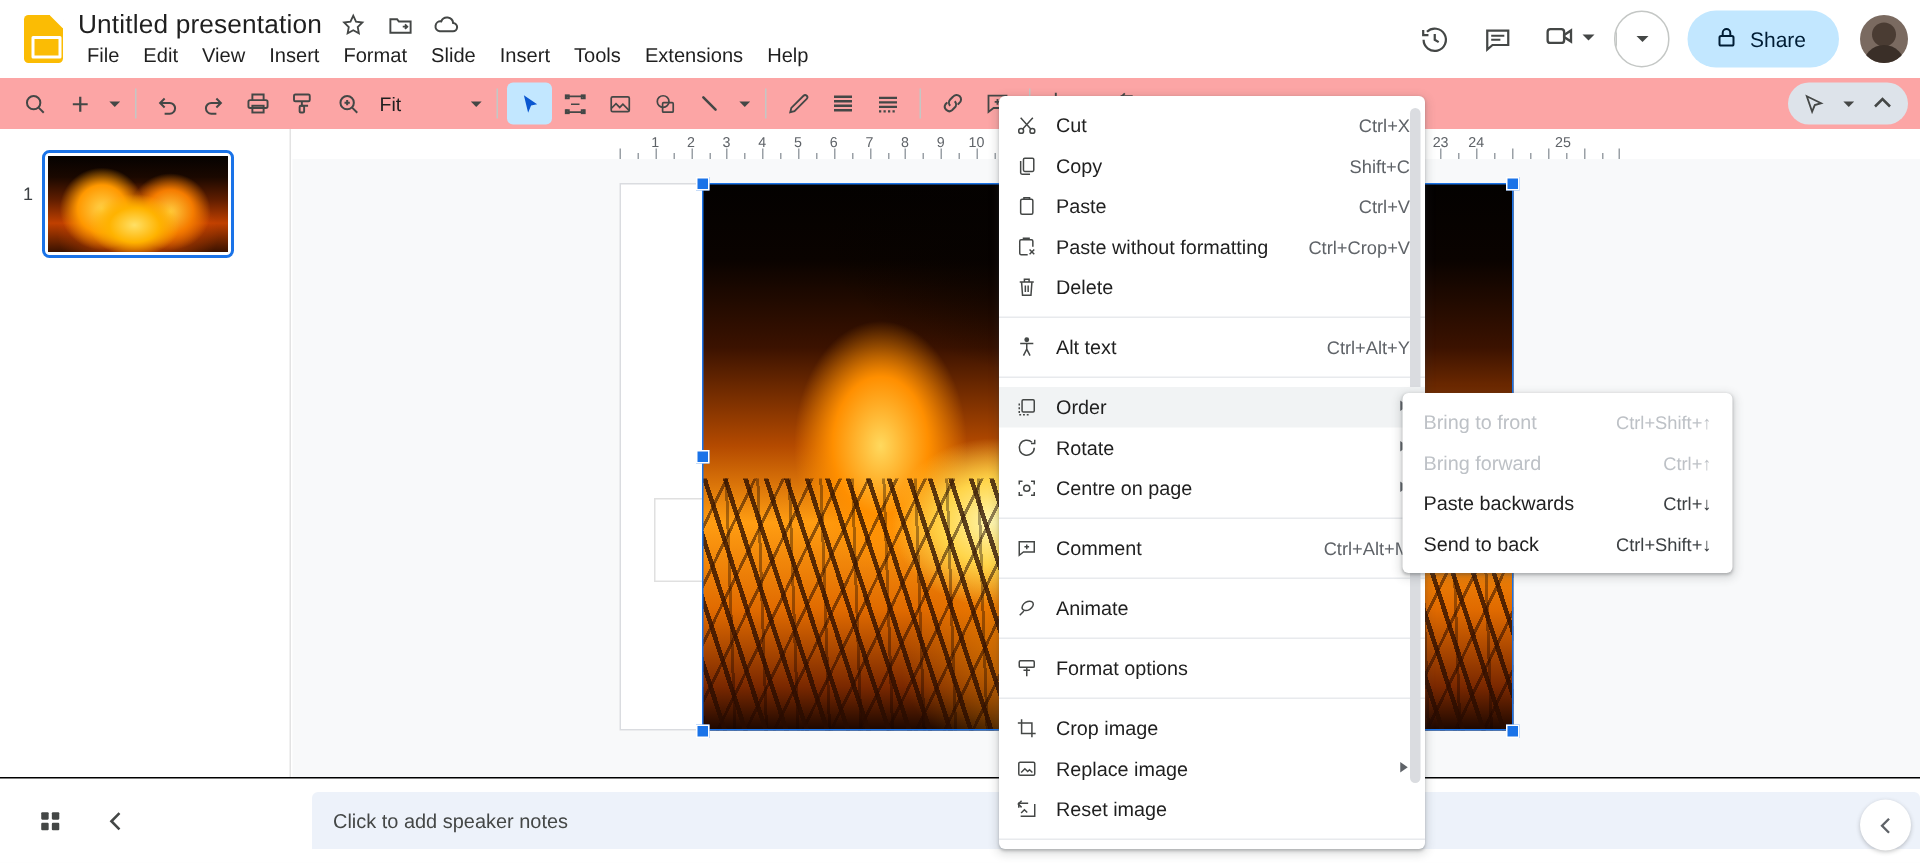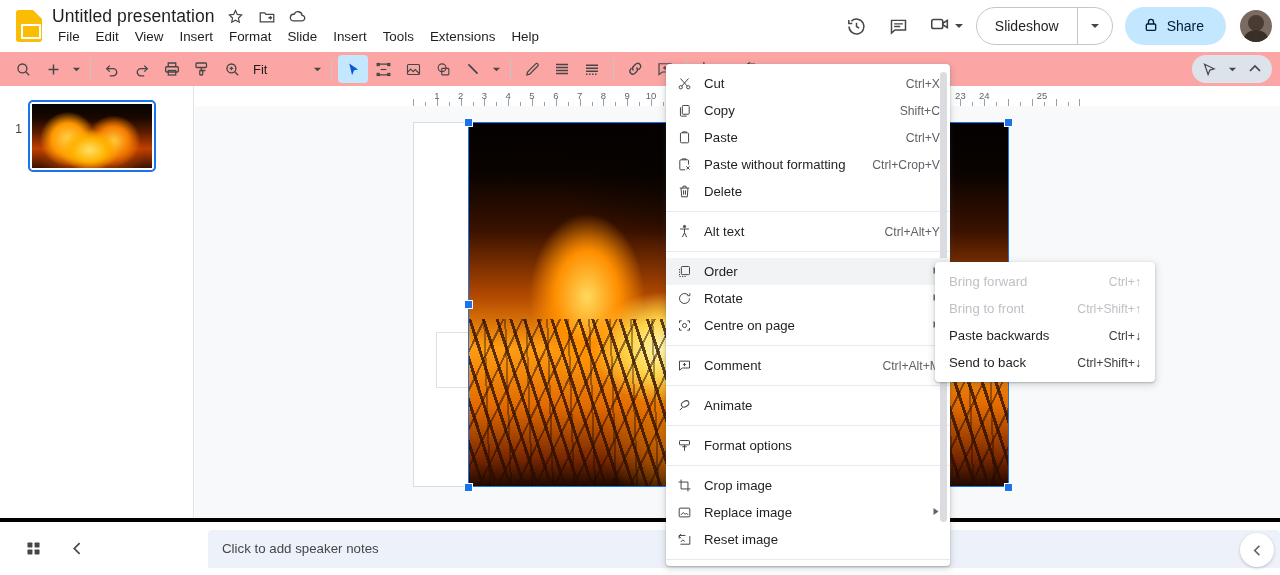--- a/index.html
+++ b/index.html
@@ -109,21 +109,21 @@
     background:
       repeating-linear-gradient(72deg, rgba(40,12,0,.85) 0 3px, rgba(40,12,0,0) 3px 13px),
       repeating-linear-gradient(-64deg, rgba(30,8,0,.55) 0 2px, rgba(30,8,0,0) 2px 17px),
       repeating-linear-gradient(88deg, rgba(20,6,0,.4) 0 2px, rgba(20,6,0,0) 2px 21px);
     opacity:.9;
   }
   .sel-border { position:absolute; left:54px; top:-1px; width:541px; height:365px; border:1.5px solid #1a73e8; pointer-events:none; }
   .handle { position:absolute; width:9px; height:9px; background:#1a73e8; border:1px solid #fff; }
 
   
-  .notes-bar { position:absolute; left:0; top:518px; width:1280px; height:57px; background:#fff; border-top:4px solid #000000; display:flex; align-items:center; }
+  .notes-bar { position:absolute; left:0; top:518px; width:1280px; height:57px; background:#fff; border-top:1px solid #000000; display:flex; align-items:center; }
   .notes-left { display:flex; align-items:center; gap:22px; padding-left:22px; width:194px; }
   .nb-ic { color:#444746; display:flex; align-items:center; justify-content:center; width:22px; height:22px; }
   .notes-field { margin-left:14px; flex:1; height:38px; background:#edf2fa; border-radius:4px 4px 0 0; display:flex; align-items:center; padding:0 14px; }
   .notes-ph { font-size:13.3px; color:#444746; }
   .collapse-fab {
     position:absolute; right:6px; bottom:8px; width:34px; height:34px; border-radius:50%;
     background:#fff; box-shadow:0 1px 3px rgba(60,64,67,.3); display:flex; align-items:center; justify-content:center; color:#5f6368;
   }
 
   
@@ -216,21 +216,20 @@
             <path d="M15 11.2l5-3.2v8l-5-3.2z"></path>
           </svg>
       </span>
       <span>
         <svg width="10" height="10" viewBox="0 0 10 10">
             <path d="M1 3l4 4 4-4z" fill="currentColor"></path>
           </svg>
       </span>
     </div>
     <div class="slideshow-group">
-      <div class="slideshow-btn">Slideshow</div>
       <div class="slideshow-div"></div>
       <div class="slideshow-arrow">
         <svg width="10" height="10" viewBox="0 0 10 10">
             <path d="M1 3l4 4 4-4z" fill="currentColor"></path>
           </svg>
       </div>
     </div>
     <div class="share-btn">
       <span>
         <svg width="16" height="16" viewBox="0 0 24 24" fill="none" stroke="currentColor" stroke-width="2">
@@ -733,26 +732,26 @@
           <path d="M6.5 3 3 6.5 6.5 10"></path>
         </svg>
       </span>
       <span class="ctx-lbl">Reset image</span>
     </div>
     <div class="ctx-div"></div>
   </div>
 
 <div class="sub-menu" id="sub-menu">
     <div class="sub-item disabled">
+      <span class="sub-lbl">Bring to front</span>
+      <span class="sub-acc">Ctrl+Shift+↑</span>
+    </div>
+    <div class="sub-item disabled">
       <span class="sub-lbl">Bring forward</span>
       <span class="sub-acc">Ctrl+↑</span>
-    </div>
-    <div class="sub-item disabled">
-      <span class="sub-lbl">Bring to front</span>
-      <span class="sub-acc">Ctrl+Shift+↑</span>
     </div>
     <div class="sub-item">
       <span class="sub-lbl">Paste backwards</span>
       <span class="sub-acc">Ctrl+↓</span>
     </div>
     <div class="sub-item">
       <span class="sub-lbl">Send to back</span>
       <span class="sub-acc">Ctrl+Shift+↓</span>
     </div>
   </div>

